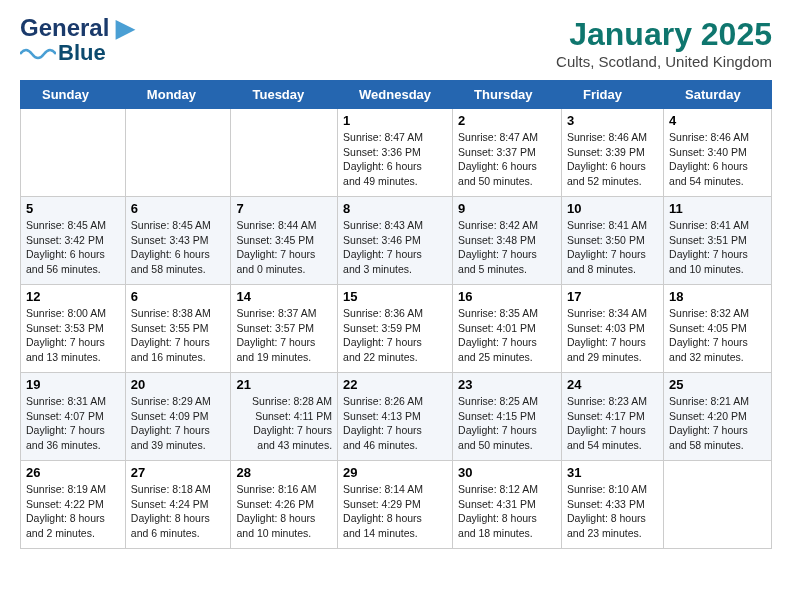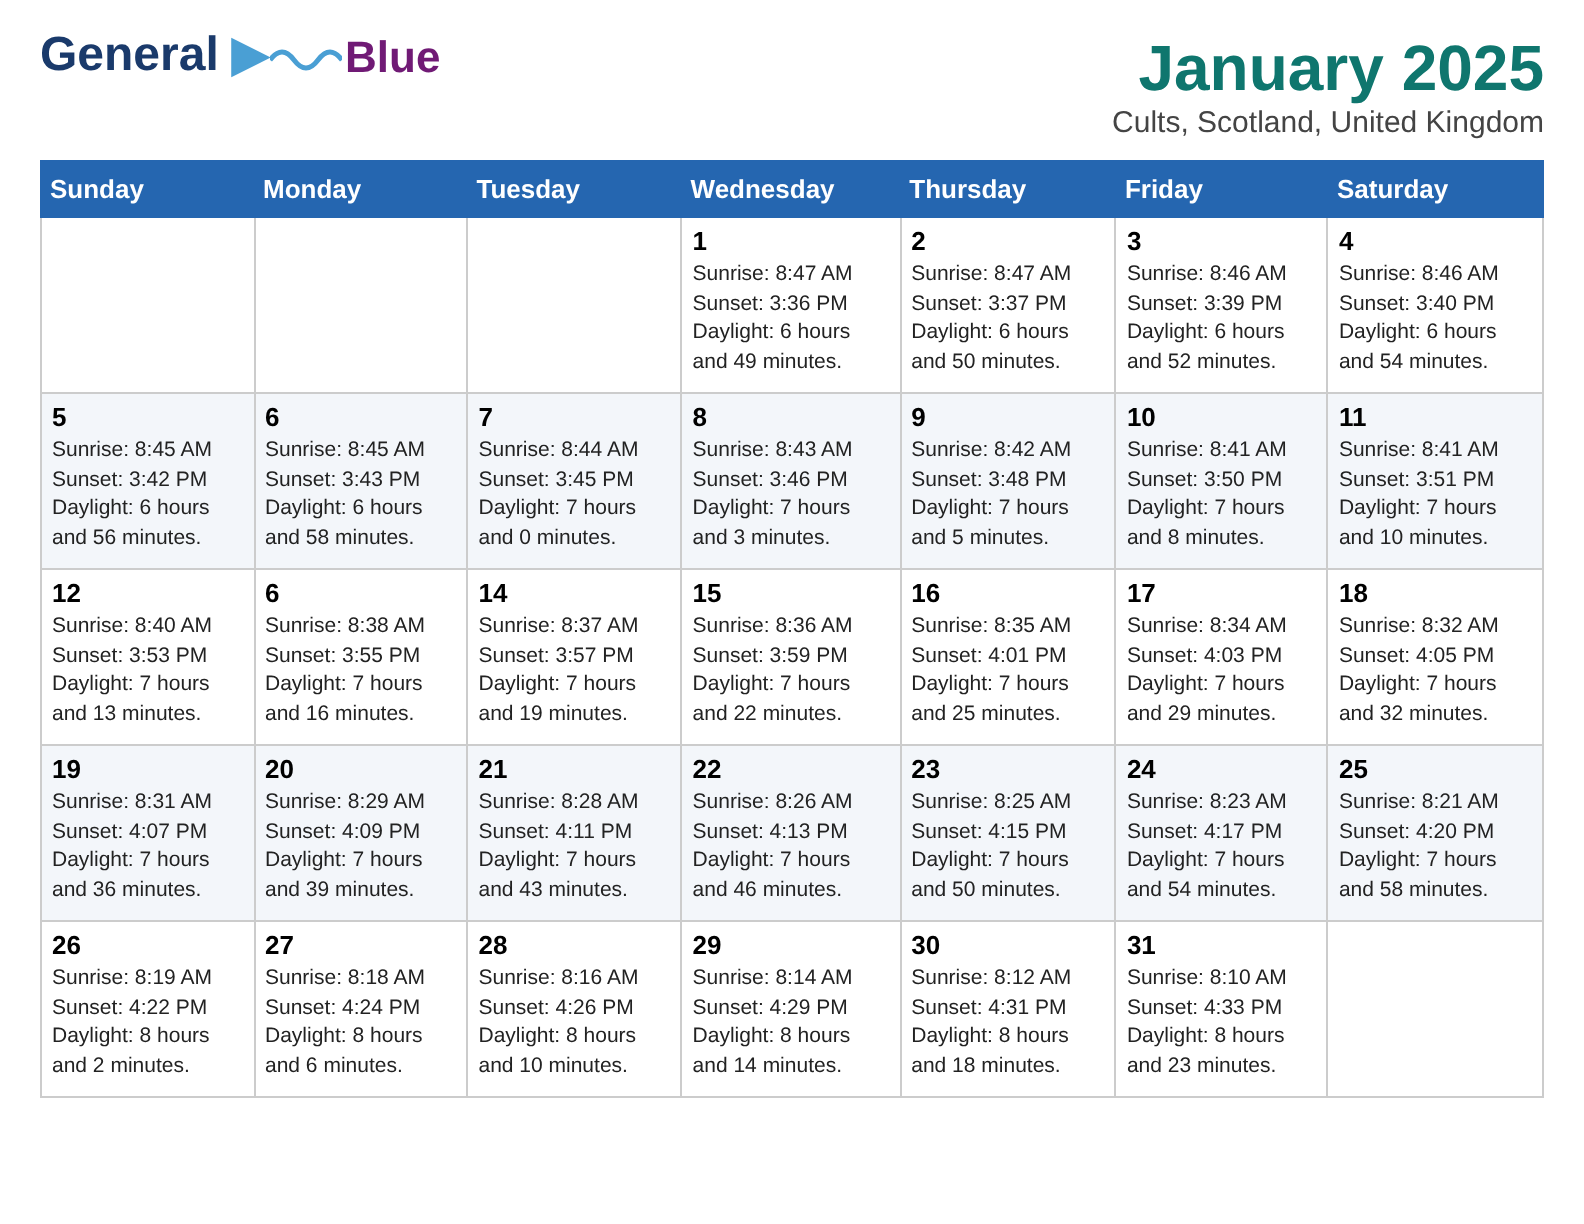--- a/index.html
+++ b/index.html
@@ -15,21 +15,21 @@
       padding: 16px 20px 16px 20px;
     }
     .header {
       display: flex;
       justify-content: space-between;
       align-items: flex-start;
       margin-bottom: 10px;
     }
     .logo {
       display: flex;
-      flex-direction: row;
+      flex-direction: column;
       align-items: flex-start;
     }
     .title-block {
       text-align: right;
     }
     .title-block h1 {
       font-size: 32px;
       font-weight: bold;
       color: #0f766e;
     }
@@ -39,21 +39,21 @@
       font-weight: normal;
     }
     table {
       width: 100%;
       border-collapse: collapse;
       font-size: 11px;
     }
     thead tr th {
       background: #2566b0;
       color: #fff;
-      padding: 6px 4px;
+      padding: 6px 21px;
       text-align: left;
       font-size: 13px;
       font-weight: bold;
       border: 1px solid #2566b0;
     }
     tbody tr td {
       border: 1px solid #ccc;
       padding: 4px 5px;
       vertical-align: top;
       width: 113px;
@@ -92,21 +92,21 @@
       <div style="display:flex;align-items:center;">
         <div style="font-size:24px;font-weight:bold;color:#1a3a6b;line-height:1;">
           General
           <span style="color:#4a9fd4;">▶</span>
         </div>
       </div>
       <div style="display:flex;align-items:center;">
         <svg width="36" height="18" viewBox="0 0 36 18">
           <path d="M0,10 Q6,2 12,10 Q18,18 24,10 Q30,2 36,10" fill="none" stroke="#4a9fd4" stroke-width="2.5"></path>
         </svg>
-        <span style="font-size:22px;font-weight:bold;color:#701a75;margin-left:2px;">Blue</span>
+        <span style="font-size:22px;font-weight:bold;color:#0c4a6e;margin-left:2px;">Blue</span>
       </div>
     </div>
     <div class="title-block">
       <h1>January 2025</h1>
       <h2>Cults, Scotland, United Kingdom</h2>
     </div>
   </div>
 
   <table>
     <thead>
@@ -201,21 +201,21 @@
             <span class="day-num">11</span>
             <div class="day-info" style="white-space: pre-line;">Sunrise: 8:41 AM
 Sunset: 3:51 PM
 Daylight: 7 hours
 and 10 minutes.</div>
           </td>
         </tr>
         <tr class="week-row">
           <td>
             <span class="day-num">12</span>
-            <div class="day-info" style="white-space: pre-line;">Sunrise: 8:40 AM
+            <div class="day-info" style="white-space: pre-line;">Sunrise: 8:00 AM
 Sunset: 3:53 PM
 Daylight: 7 hours
 and 13 minutes.</div>
           </td>
           <td>
             <span class="day-num">6</span>
             <div class="day-info" style="white-space: pre-line;">Sunrise: 8:38 AM
 Sunset: 3:55 PM
 Daylight: 7 hours
 and 16 minutes.</div>
@@ -266,21 +266,21 @@
           </td>
           <td>
             <span class="day-num">20</span>
             <div class="day-info" style="white-space: pre-line;">Sunrise: 8:29 AM
 Sunset: 4:09 PM
 Daylight: 7 hours
 and 39 minutes.</div>
           </td>
           <td>
             <span class="day-num">21</span>
-            <div class="day-info" style="white-space: pre-line;">Sunrise: 8:28 AM
+            <div class="day-info" style="white-space: pre-line; text-align: right;">Sunrise: 8:28 AM
 Sunset: 4:11 PM
 Daylight: 7 hours
 and 43 minutes.</div>
           </td>
           <td>
             <span class="day-num">22</span>
             <div class="day-info" style="white-space: pre-line;">Sunrise: 8:26 AM
 Sunset: 4:13 PM
 Daylight: 7 hours
 and 46 minutes.</div>

